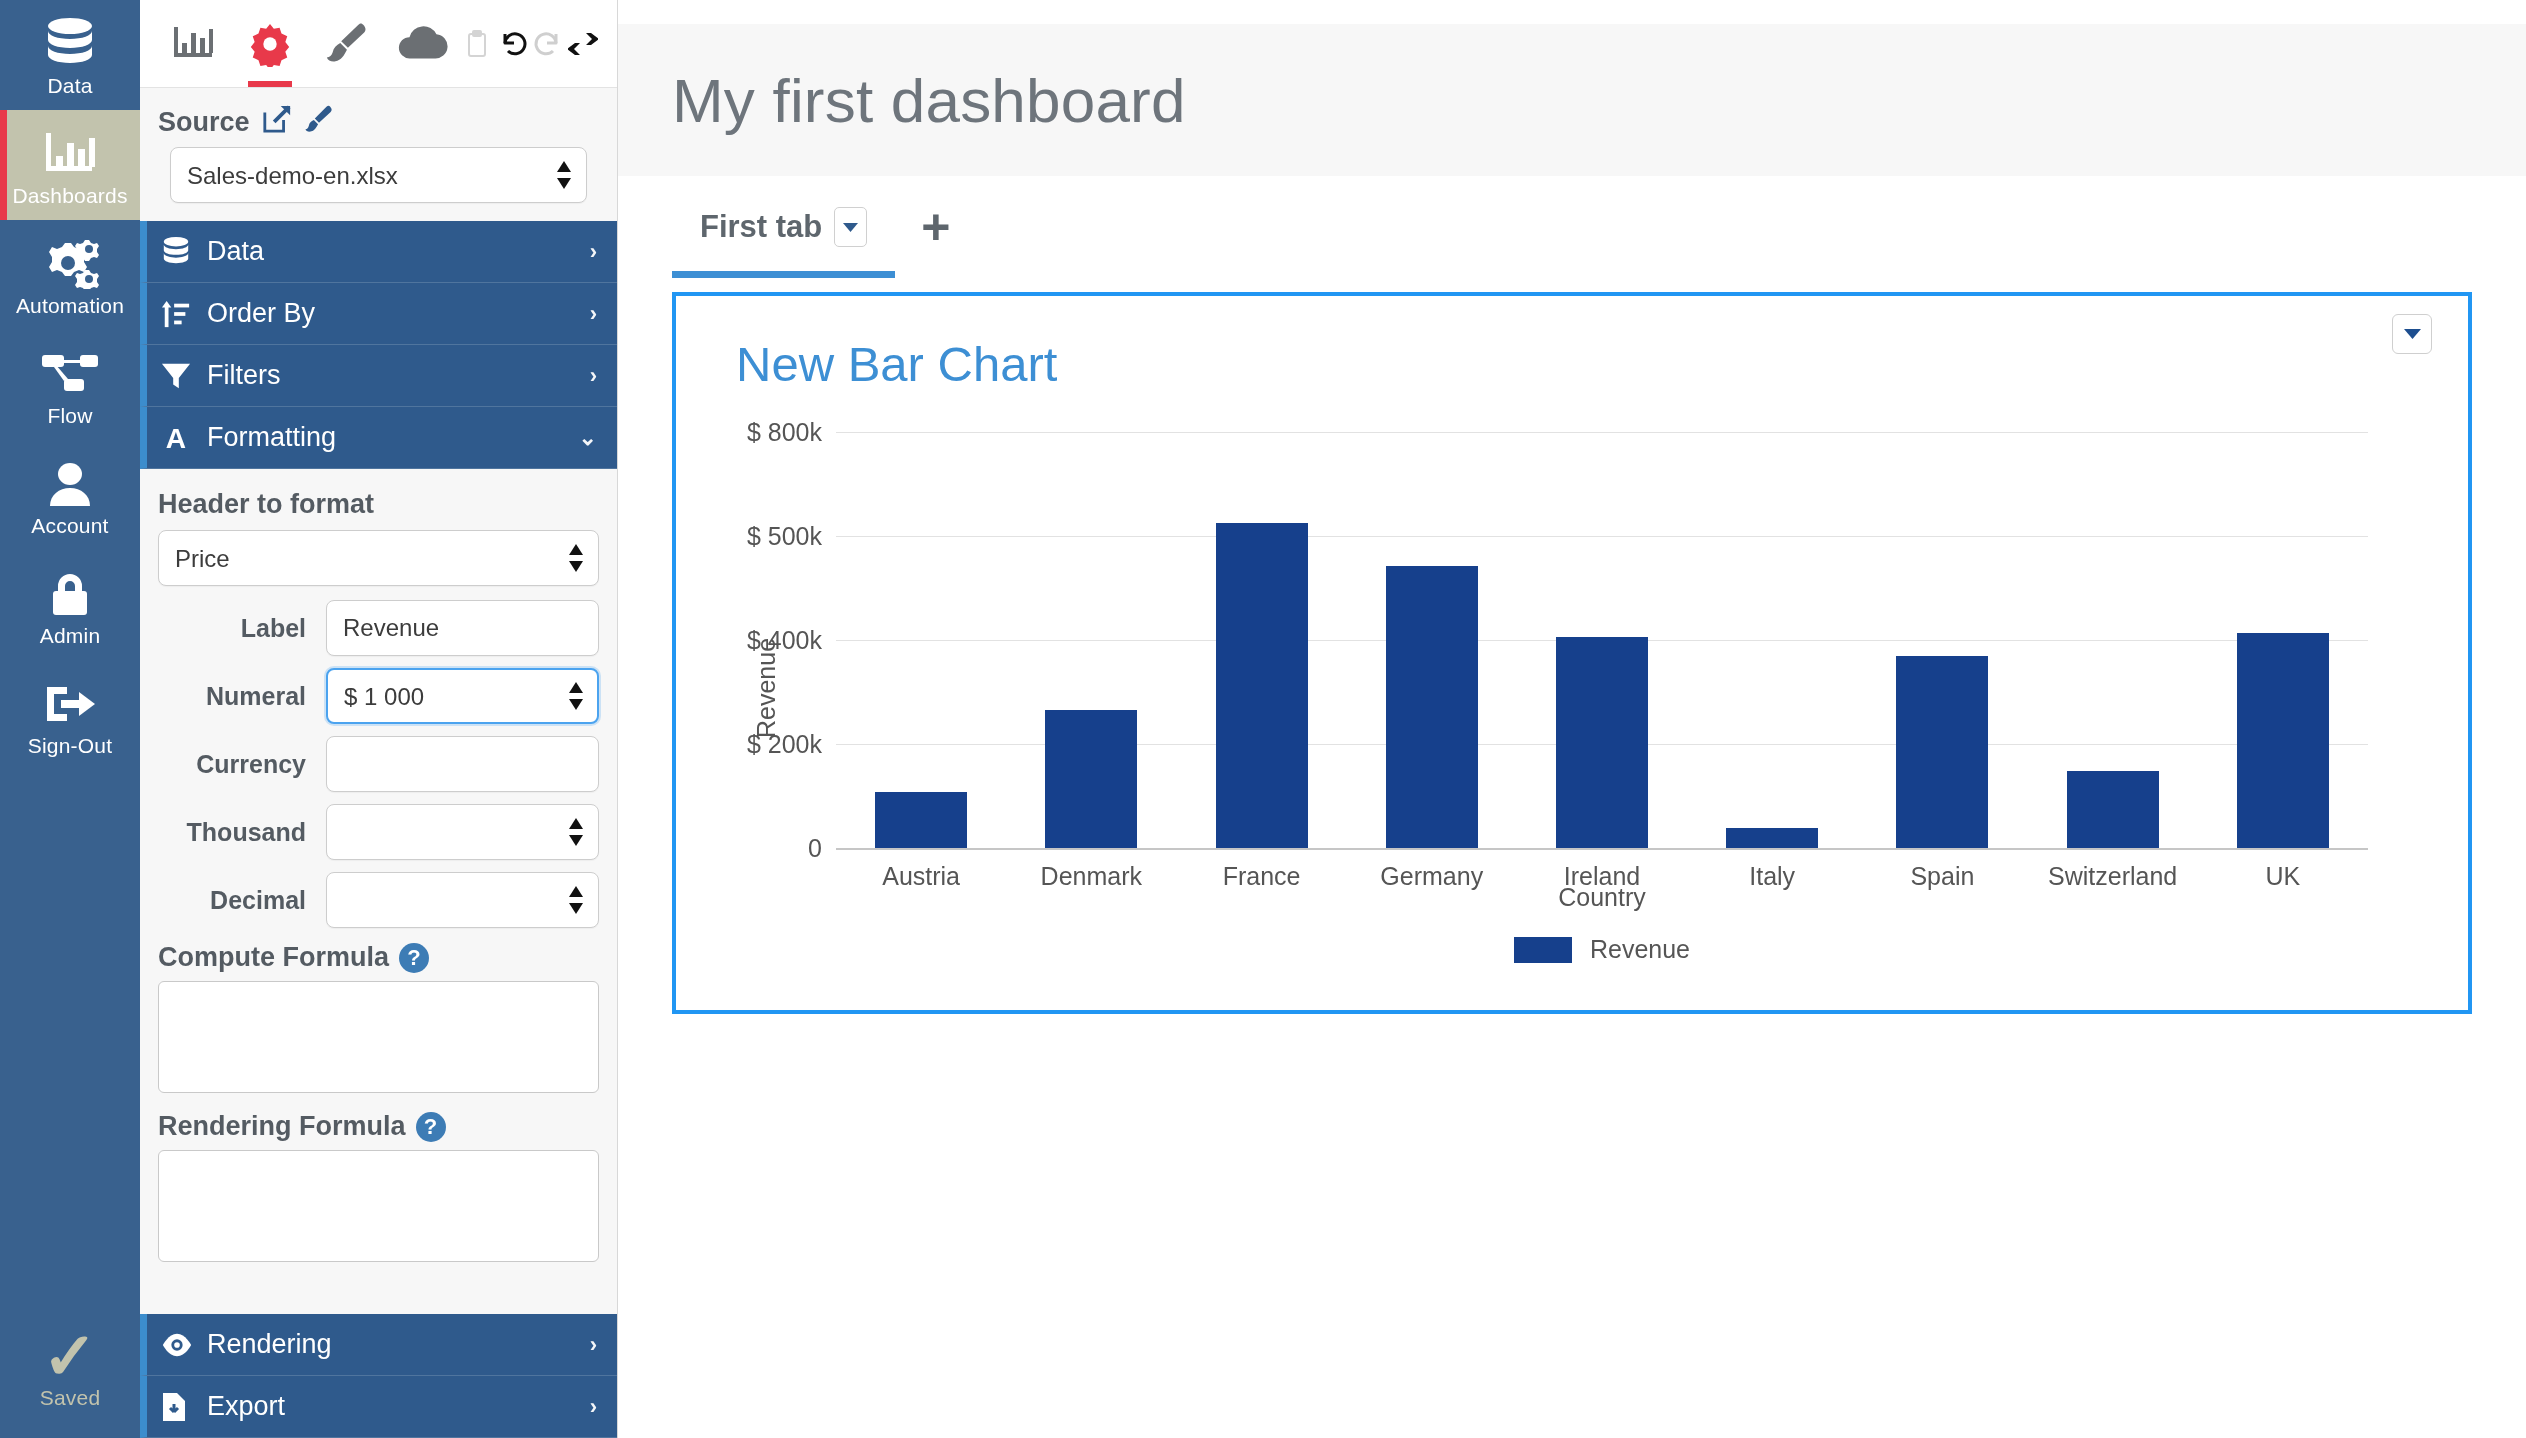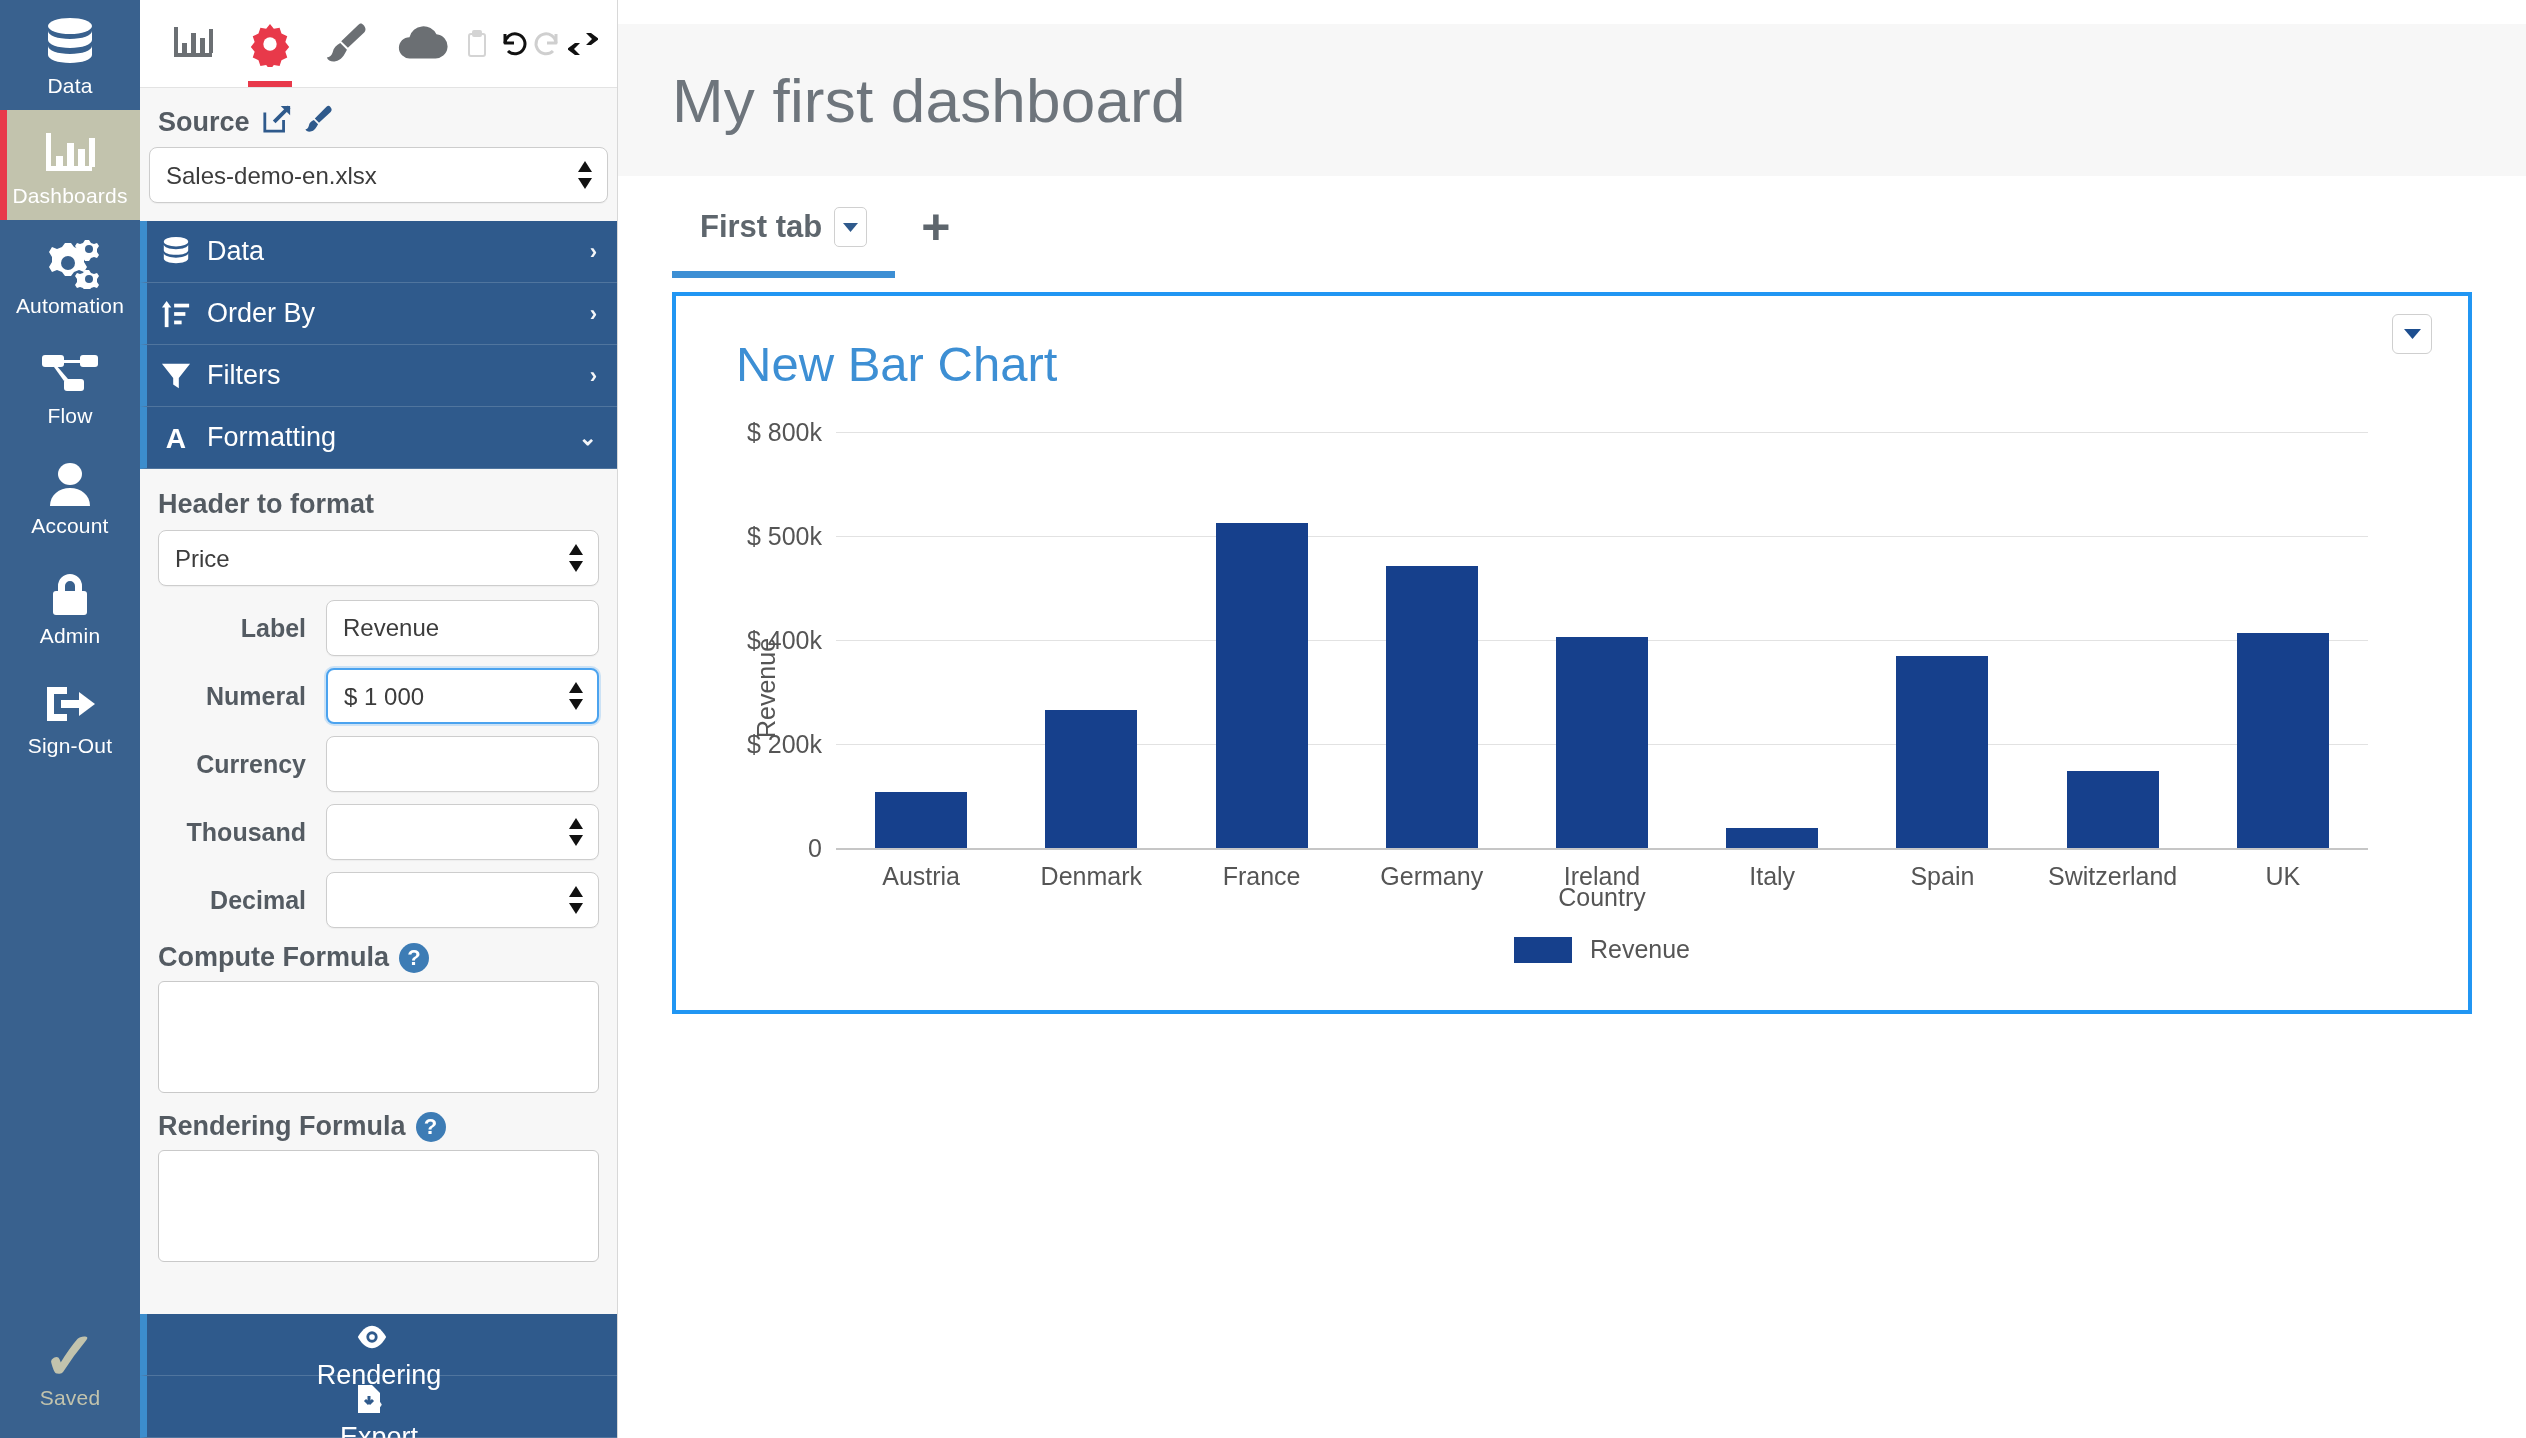--- a/index.html
+++ b/index.html
@@ -53,21 +53,21 @@
     content:""; position:absolute; left:14px; right:14px; bottom:0; height:6px; background:#e8394a;
   }
   .tb-small { width:34px; height:86px; display:flex; align-items:center; justify-content:center; cursor:pointer;}
 
   .panel-scroll { flex:1 1 auto; overflow:hidden; }
 
   .src-head {
     display:flex; align-items:center; gap:12px;
     padding:16px 18px 6px; font-size:27px; font-weight:bold; color:#545b62;
   }
-  .src-wrap { padding:0 9px 10px; }
+  .src-wrap { padding:0 30px 10px; }
   .ui-select, .ui-input {
     width:100%; height:56px; background:#ffffff;
     border:1px solid #cdcdcd; border-radius:8px;
     font-family:"Liberation Sans", sans-serif; font-size:24px; color:#3c3c3c;
     padding:0 44px 0 16px; outline:none; appearance:none; -webkit-appearance:none;
     box-shadow:0 1px 1px rgba(0,0,0,.04);
   }
   .ui-input { padding-right:16px; }
   .sel-wrap { position:relative; }
   .sel-wrap .spin {
@@ -102,21 +102,21 @@
     display:inline-flex; width:30px; height:30px; border-radius:50%;
     background:#3d7cb5; color:#ffffff; align-items:center; justify-content:center;
     font-size:22px; font-weight:bold; margin-left:10px; cursor:pointer;
   }
   .sec-head { font-size:27px; font-weight:bold; color:#545b62; display:flex; align-items:center; margin:14px 0 8px; }
   .ta {
     width:100%; height:112px; background:#ffffff; border:1px solid #c9c9c9; border-radius:6px;
     resize:none; outline:none; font-family:"Liberation Sans", sans-serif; font-size:22px; padding:8px;
   }
   .panel-bottom { margin-top:auto; }
-  .panel-bottom .nav-row { border-bottom:1px solid #50759e;flex-direction:column; }
+  .panel-bottom .nav-row { border-bottom:1px solid #50759e; }
 
   
   .main { flex:1 1 auto; display:flex; flex-direction:column; background:#ffffff; min-width:0; }
   .main-head { height:152px; background:#f7f7f7; display:flex; align-items:center; padding:0 54px;margin-top:24px; }
   .dash-title { font-size:62px; color:#6e757c; font-weight:normal; letter-spacing:.2px; }
 
   .tabbar { height:102px; background:#ffffff; display:flex; align-items:stretch; padding-left:54px; }
   .tab {
     position:relative; display:flex; align-items:center; gap:12px;
     padding:0 28px; cursor:pointer;

